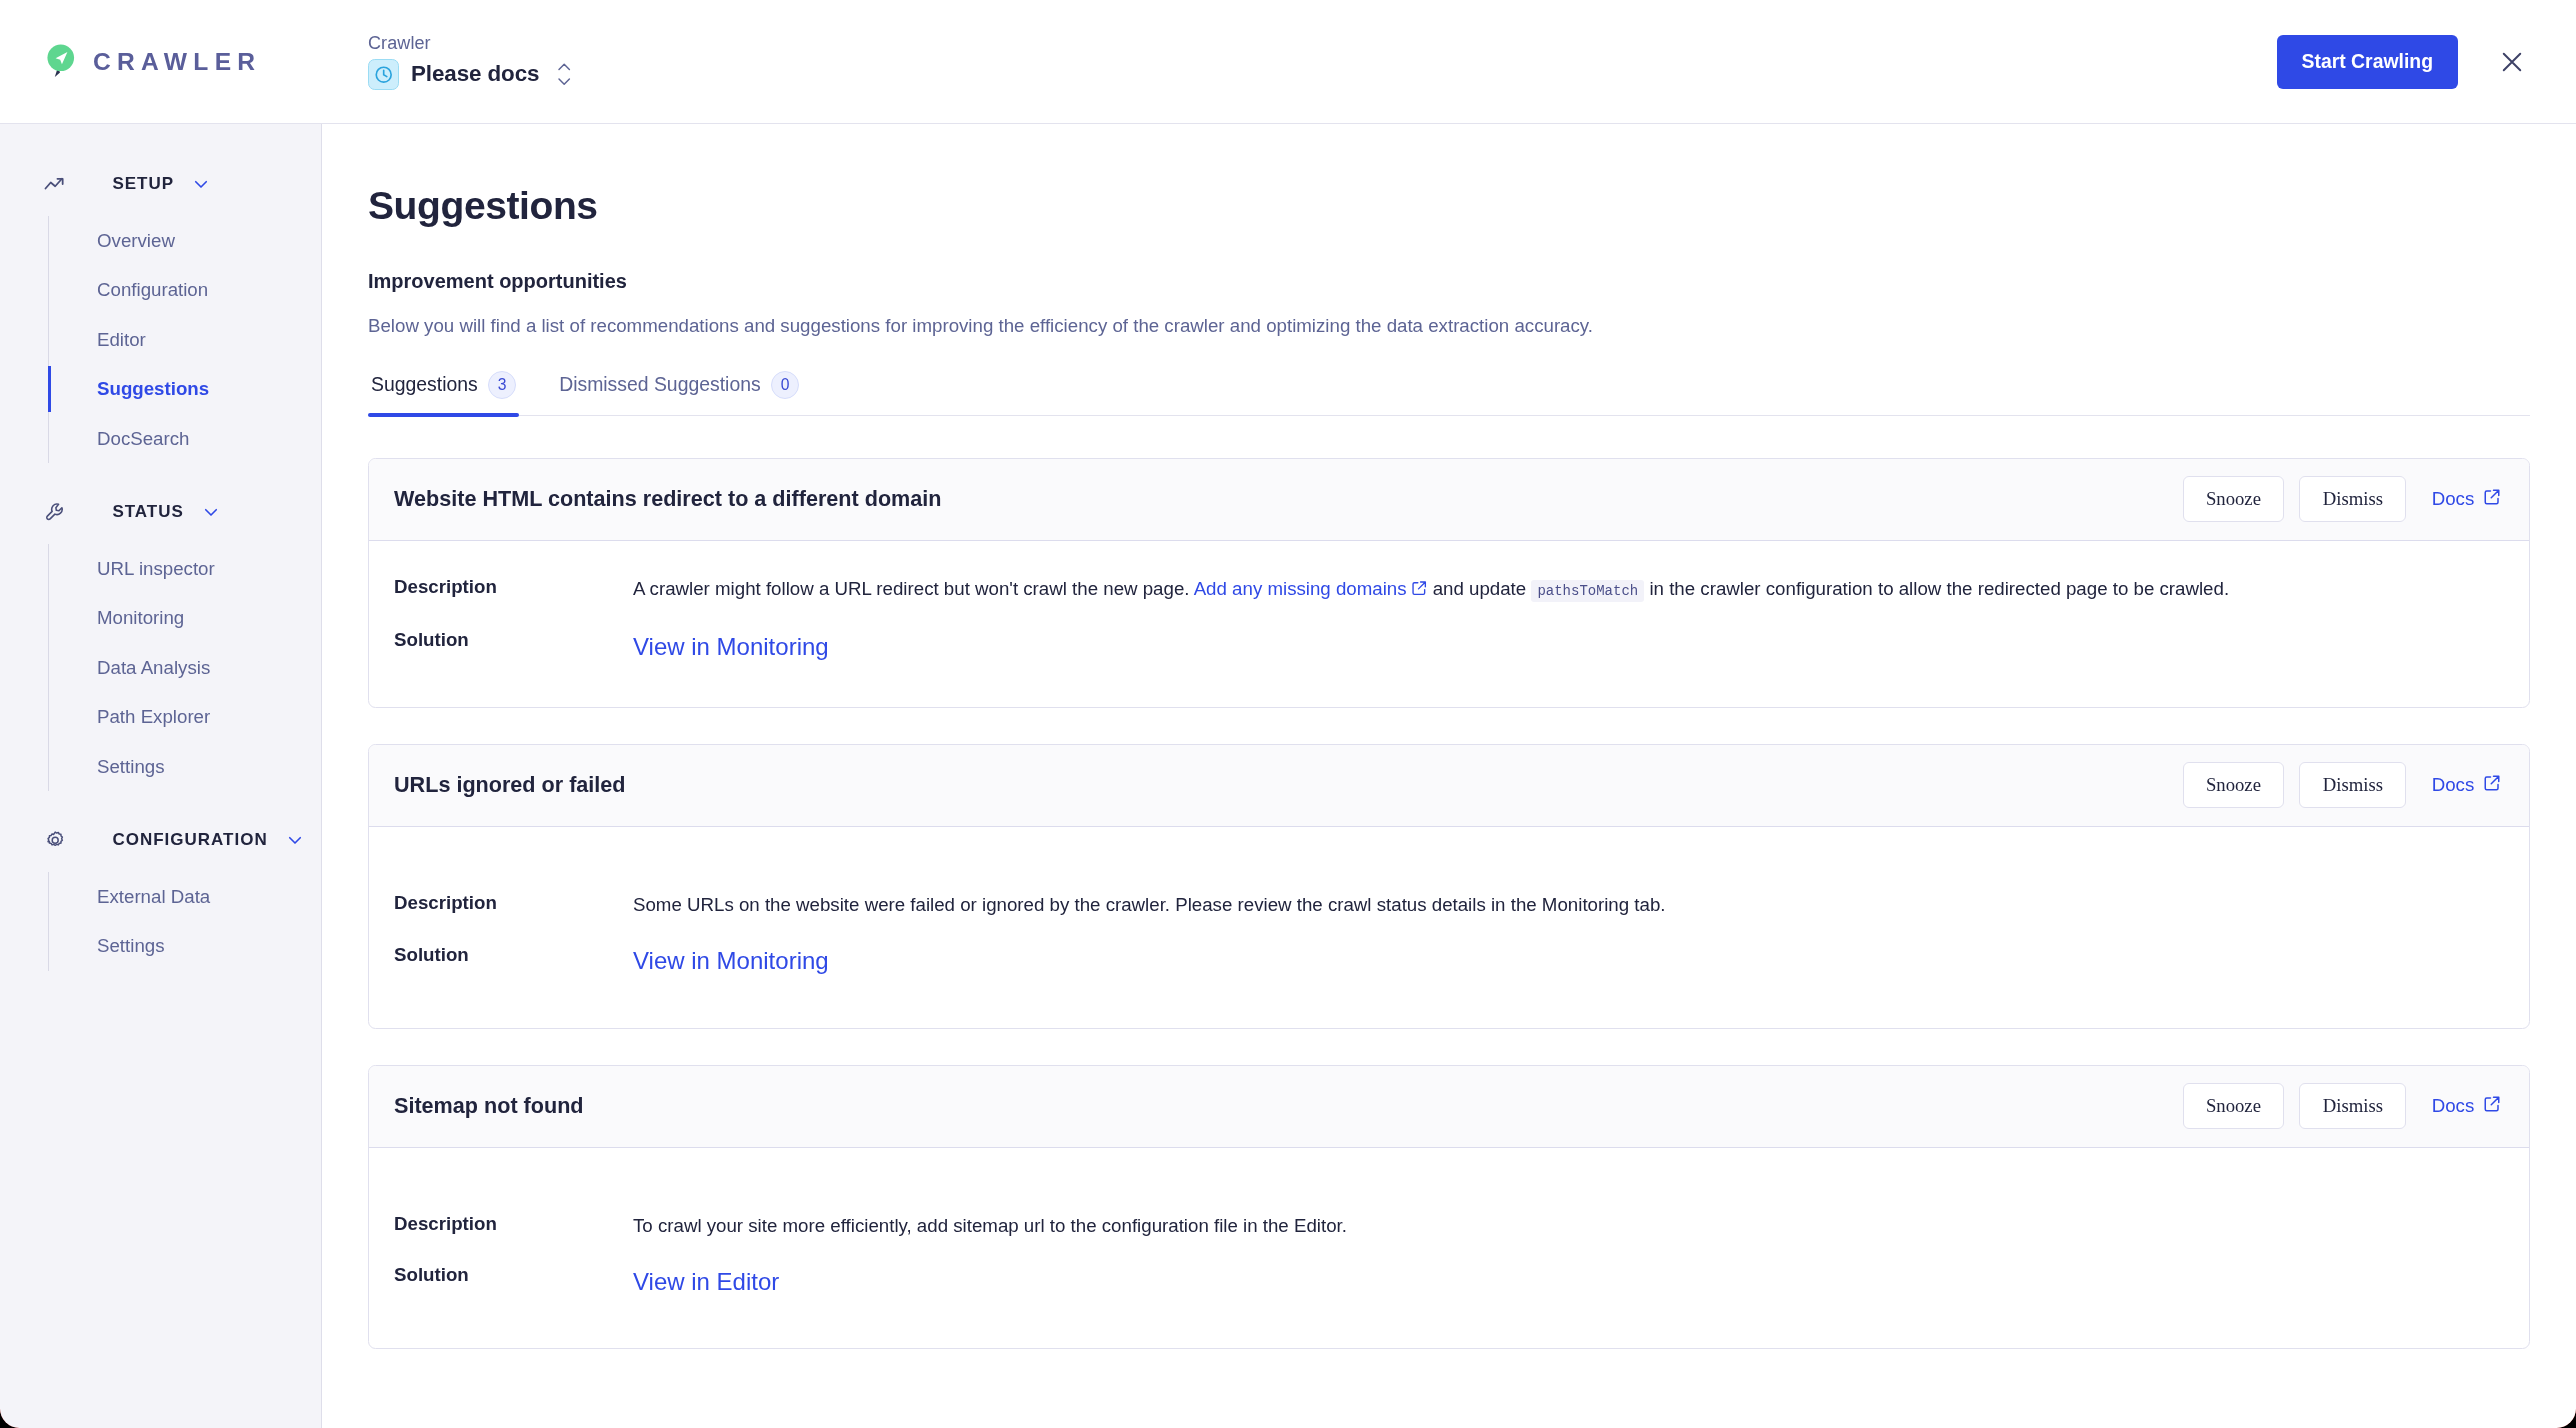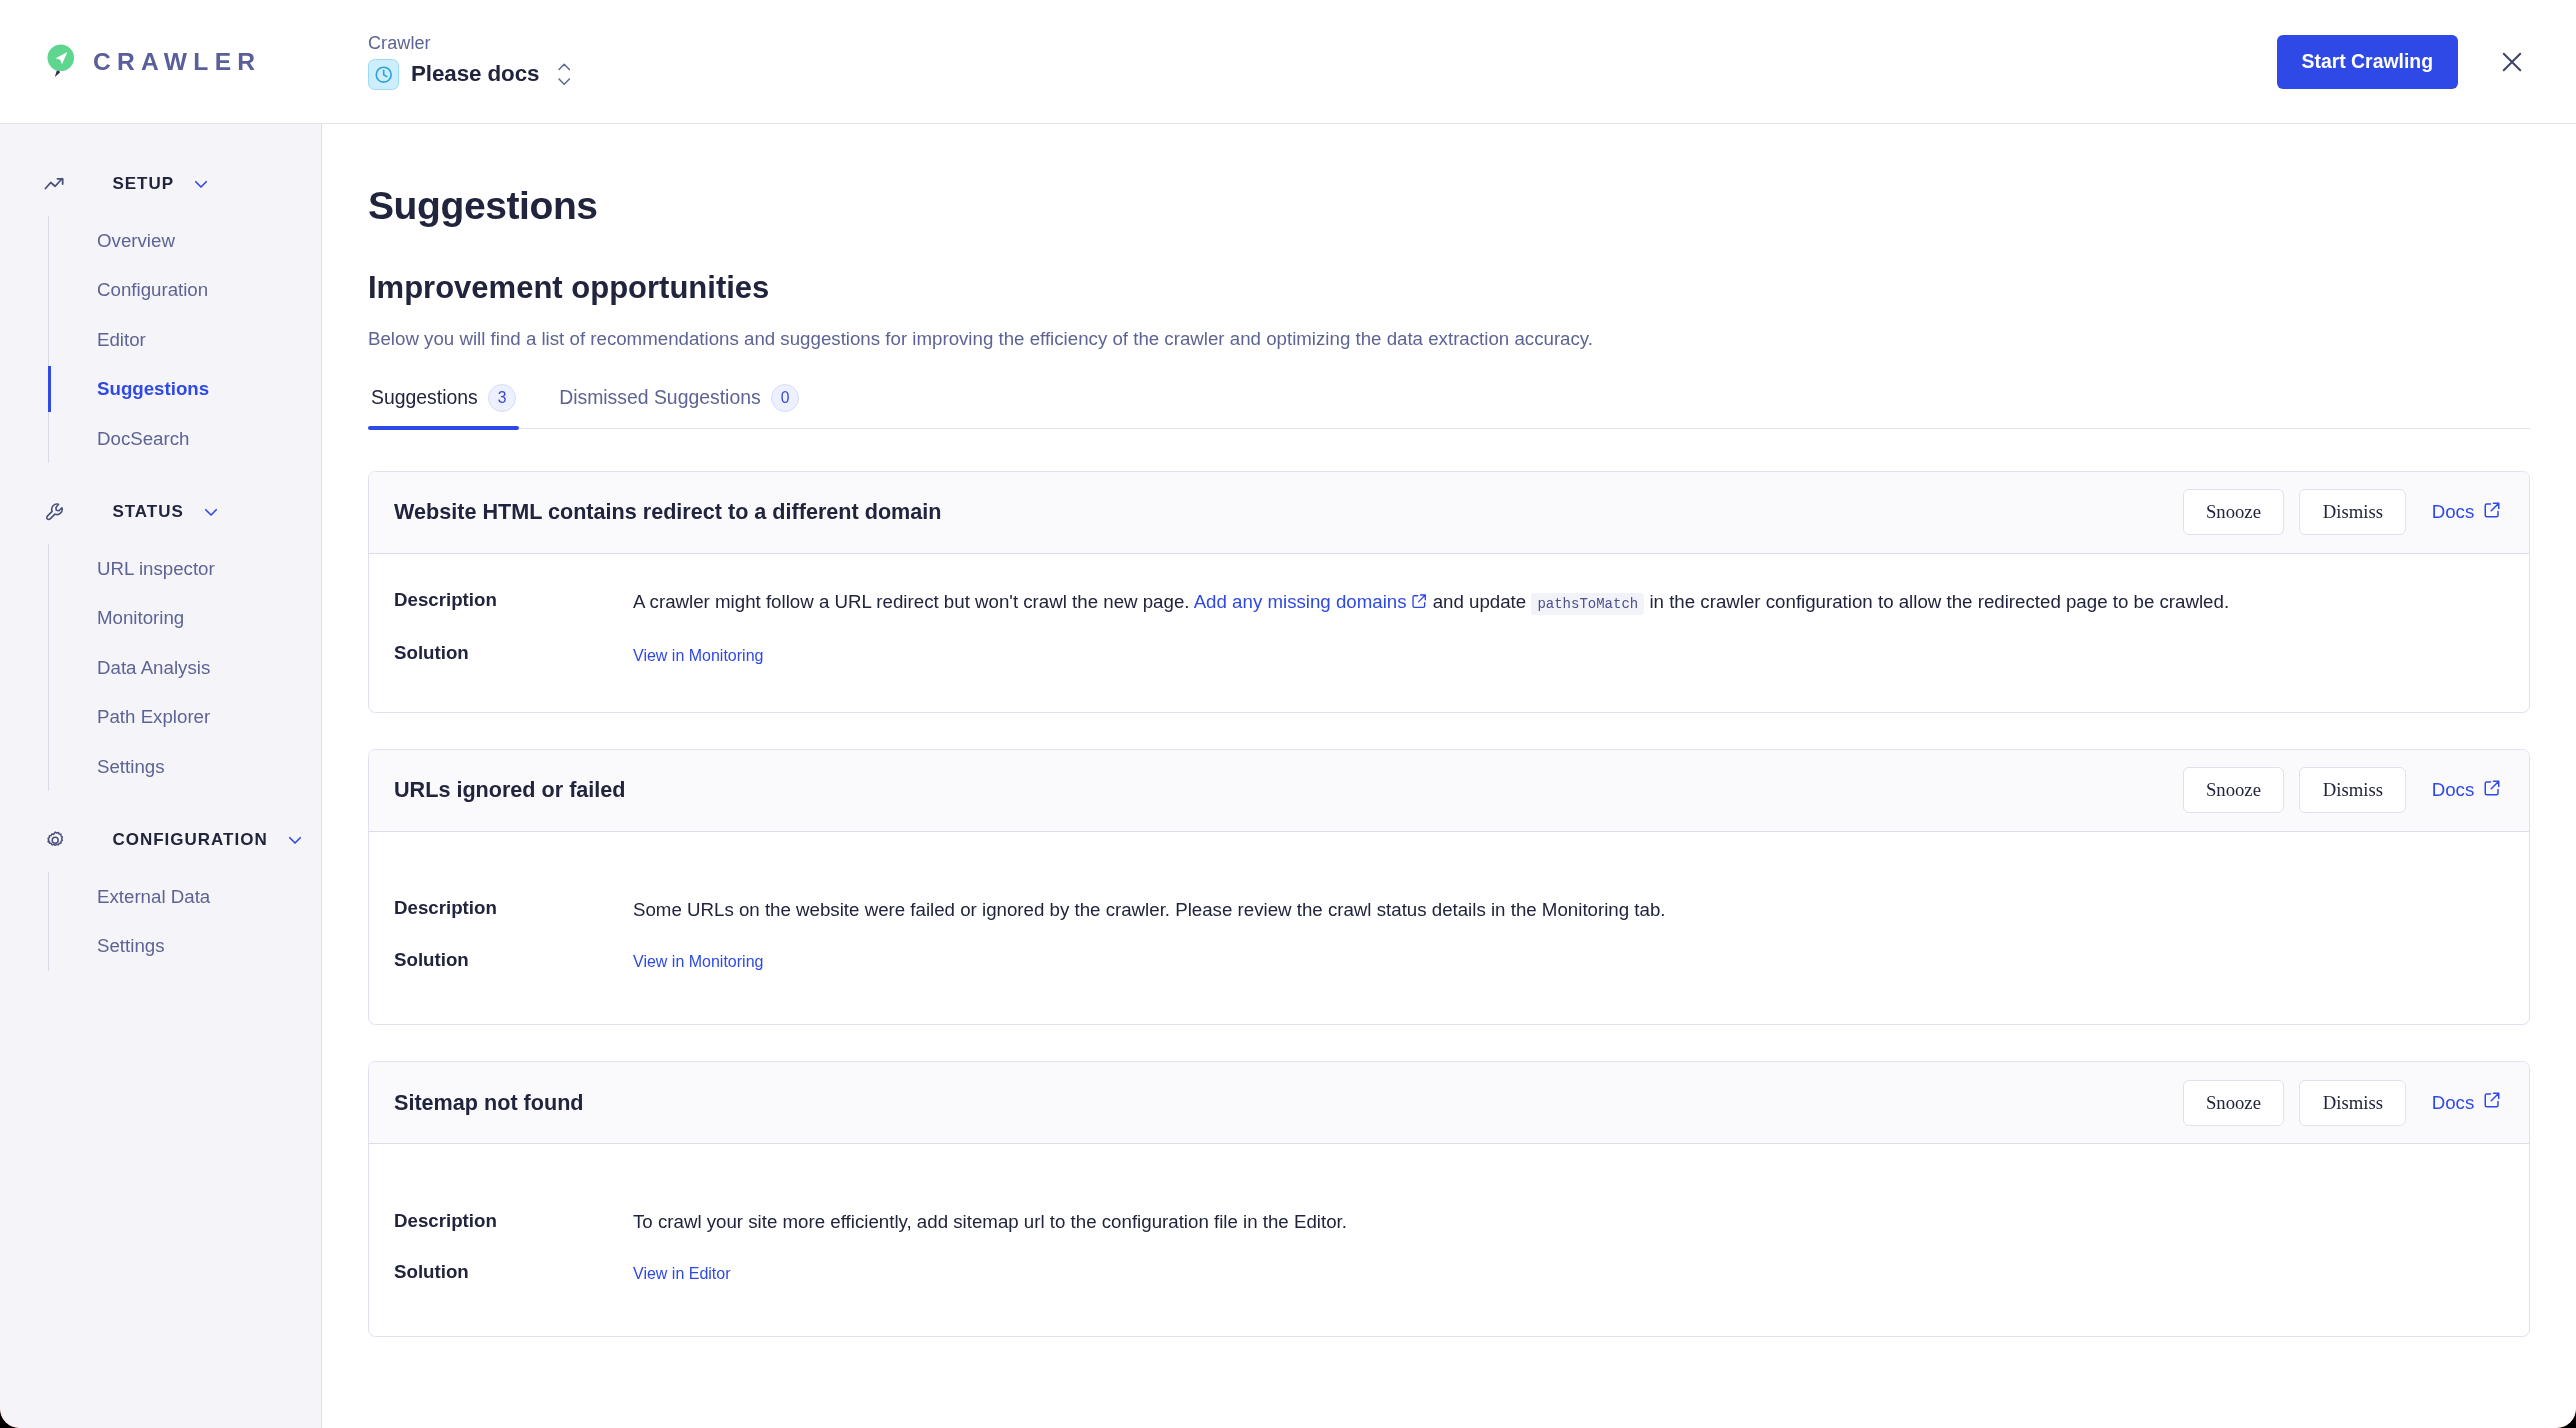--- a/index.html
+++ b/index.html
@@ -126,21 +126,21 @@
     background: #ffffff;
     padding: 60px 46px 0 46px;
     overflow: hidden;
   }
   .page-title {
     font-size: 39px; font-weight: 700; color: #21243d;
     letter-spacing: -0.4px;
     margin-bottom: 42px;
   }
   .section-title {
-    font-size: 31px; font-weight: 700; color: #21243d;
+    font-size: 20px; font-weight: 700; color: #21243d;
     margin-bottom: 19.4px;
   }
   .section-sub {
     font-size: 18.7px; color: #5d6494; line-height: 1.45;
     margin-bottom: 31px;
   }
 
   
   .tabs {
     display: flex; align-items: flex-end; gap: 37px;
@@ -221,21 +221,21 @@
   }
   .ext-ico { display: inline-block; vertical-align: -1.5px; margin-left: 4.5px; }
   code.codespan {
     background: #f2f2f9;
     color: #4b4f8a;
     font-family: "Liberation Mono", monospace;
     font-size: 14px;
     padding: 3px 6px;
     border-radius: 3px;
   }
-  .link-solution { color: #2f49e6; font-size: 16px; cursor: pointer; }
+  .link-solution { color: #2f49e6; font-size: 24px; cursor: pointer; }
 </style>
 </head>
 <body>
 
 <div class="app">
 
   <div class="topbar">
 
     <div class="brand">
       <span class="logo-mark">

